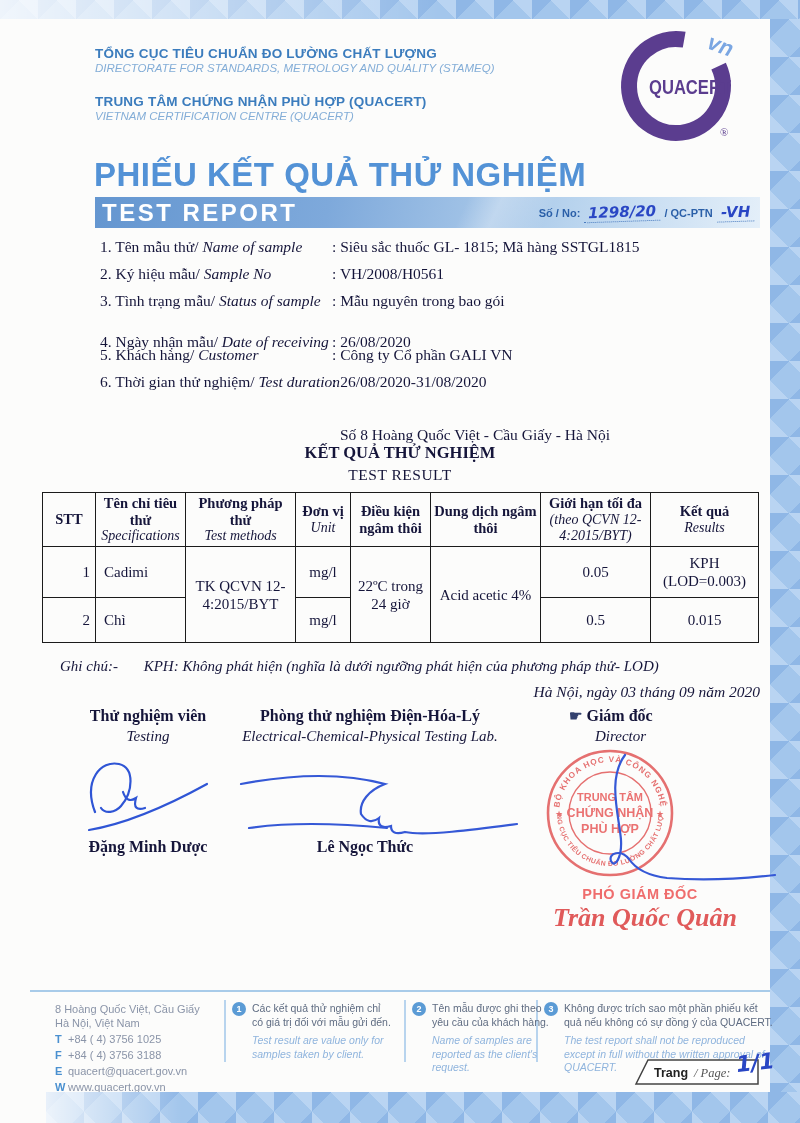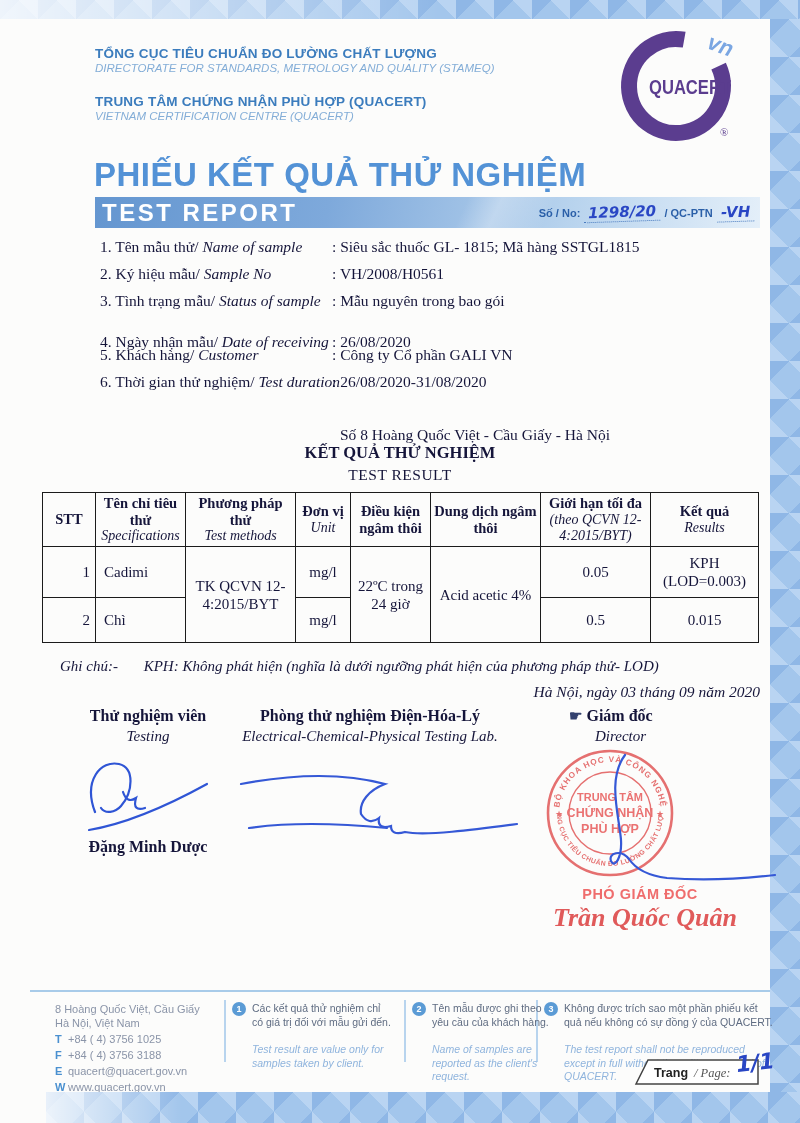--- a/index.html
+++ b/index.html
@@ -73,21 +73,21 @@
   .addr{position:absolute;left:55px;top:1002px;font-family:"Liberation Sans",sans-serif;
       font-size:11px;color:#8a94a8;line-height:14px;}
   .contact{margin-top:2px;}
   .contact b{color:#4a90d0;display:inline-block;width:13px;}
   .v-div{position:absolute;top:1000px;width:1.5px;height:62px;background:#b8d4ee;}
   .note-col{position:absolute;top:1002px;font-family:"Liberation Sans",sans-serif;
       font-size:10.5px;color:#5f6c82;line-height:1.32;}
   .note-circle{position:absolute;left:-20px;top:0;width:14px;height:14px;border-radius:50%;
       background:#5b9bd5;color:#fff;font-size:9px;text-align:center;line-height:14px;
       font-weight:bold;font-family:"Liberation Sans",sans-serif;}
-  .note-en{margin-top:13px;color:#8fb4dd;font-style:italic;}
+  .note-en{margin-top:4px;color:#8fb4dd;font-style:italic;}
   .page-box{position:absolute;left:628px;top:1058px;}
   .hw-page{position:absolute;left:736px;top:1050px;font-size:22px;font-weight:bold;transform:rotate(-6deg);}
 </style>
 </head>
 <body>
 
 <div class="page">
 
   <div class="band band-top"></div>
   <div class="band band-right"></div>
@@ -238,20 +238,23 @@
   <div class="sigcol" style="left:225px;top:707px;width:290px;">
     <div class="sig-t-vi">Phòng thử nghiệm Điện-Hóa-Lý</div>
     <div class="sig-t-en">Electrical-Chemical-Physical Testing Lab.</div>
   </div>
   <svg class="sigsvg" style="left:235px;top:762px;" width="290" height="82" viewBox="0 0 290 82">
     <g fill="none" stroke="#3558d6" stroke-width="2.2" stroke-linecap="round">
       <path d="M 6 22 Q 90 6 150 22 C 134 28 124 40 126 52 q 8 12 18 4 q -2 12 12 8 q 0 10 14 6 C 190 74 238 68 282 62"></path>
       <path d="M 14 66 Q 70 58 152 66"></path>
     </g>
   </svg>
+  <div class="sigcol" style="left:255px;top:838px;width:220px;">
+    <div class="sig-name">Lê Ngọc Thức</div>
+  </div>
 
   <div class="sigcol" style="left:555px;top:707px;width:140px;text-align:left;">
     <div class="sig-t-vi" style="padding-left:14px;">
       <span class="hand-icon">☛</span><span>Giám đốc</span>
     </div>
     <div class="sig-t-en" style="padding-left:40px;">Director</div>
   </div>
 
   <svg class="sigsvg" style="left:545px;top:748px;" width="130" height="130" viewBox="0 0 130 130" opacity="0.88">
     <defs>

